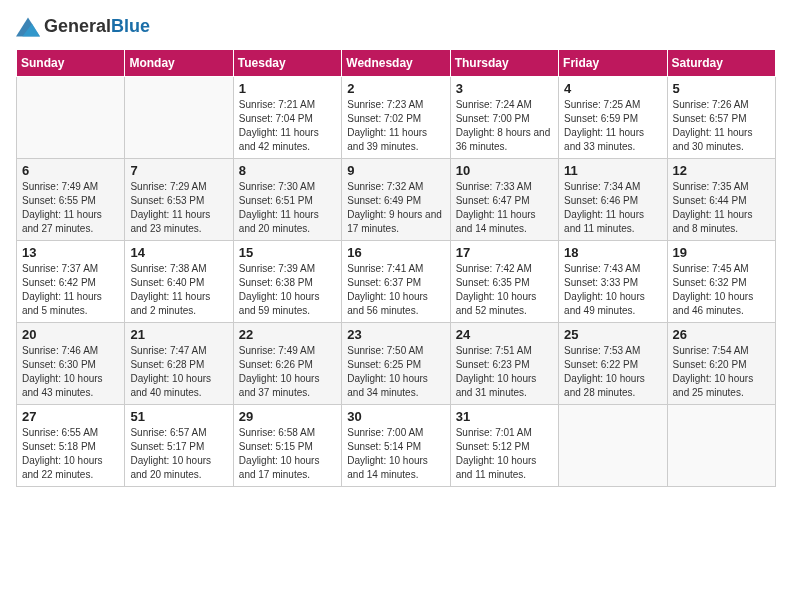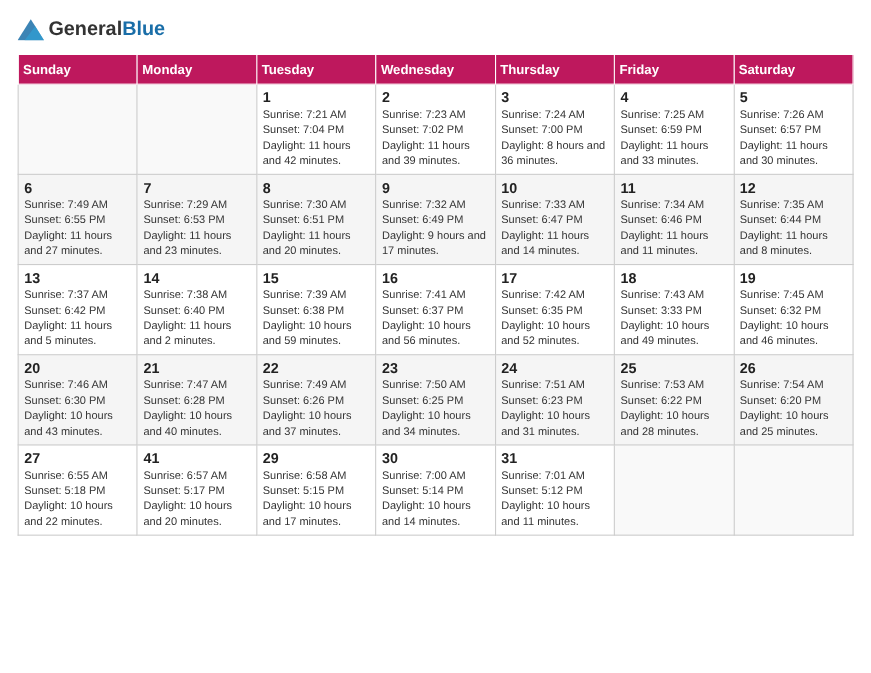--- a/index.html
+++ b/index.html
@@ -221,21 +221,21 @@
           <span class="day-num">26</span>
           <div class="day-info"><span>Sunrise: 7:54 AM</span><br><span>Sunset: 6:20 PM</span><br><span>Daylight: 10 hours and 25 minutes.</span></div>
         </td>
       </tr>
       <tr>
         <td>
           <span class="day-num">27</span>
           <div class="day-info"><span>Sunrise: 6:55 AM</span><br><span>Sunset: 5:18 PM</span><br><span>Daylight: 10 hours and 22 minutes.</span></div>
         </td>
         <td>
-          <span class="day-num">41</span>
+          <span class="day-num">51</span>
           <div class="day-info"><span>Sunrise: 6:57 AM</span><br><span>Sunset: 5:17 PM</span><br><span>Daylight: 10 hours and 20 minutes.</span></div>
         </td>
         <td>
           <span class="day-num">29</span>
           <div class="day-info"><span>Sunrise: 6:58 AM</span><br><span>Sunset: 5:15 PM</span><br><span>Daylight: 10 hours and 17 minutes.</span></div>
         </td>
         <td>
           <span class="day-num">30</span>
           <div class="day-info"><span>Sunrise: 7:00 AM</span><br><span>Sunset: 5:14 PM</span><br><span>Daylight: 10 hours and 14 minutes.</span></div>
         </td>

